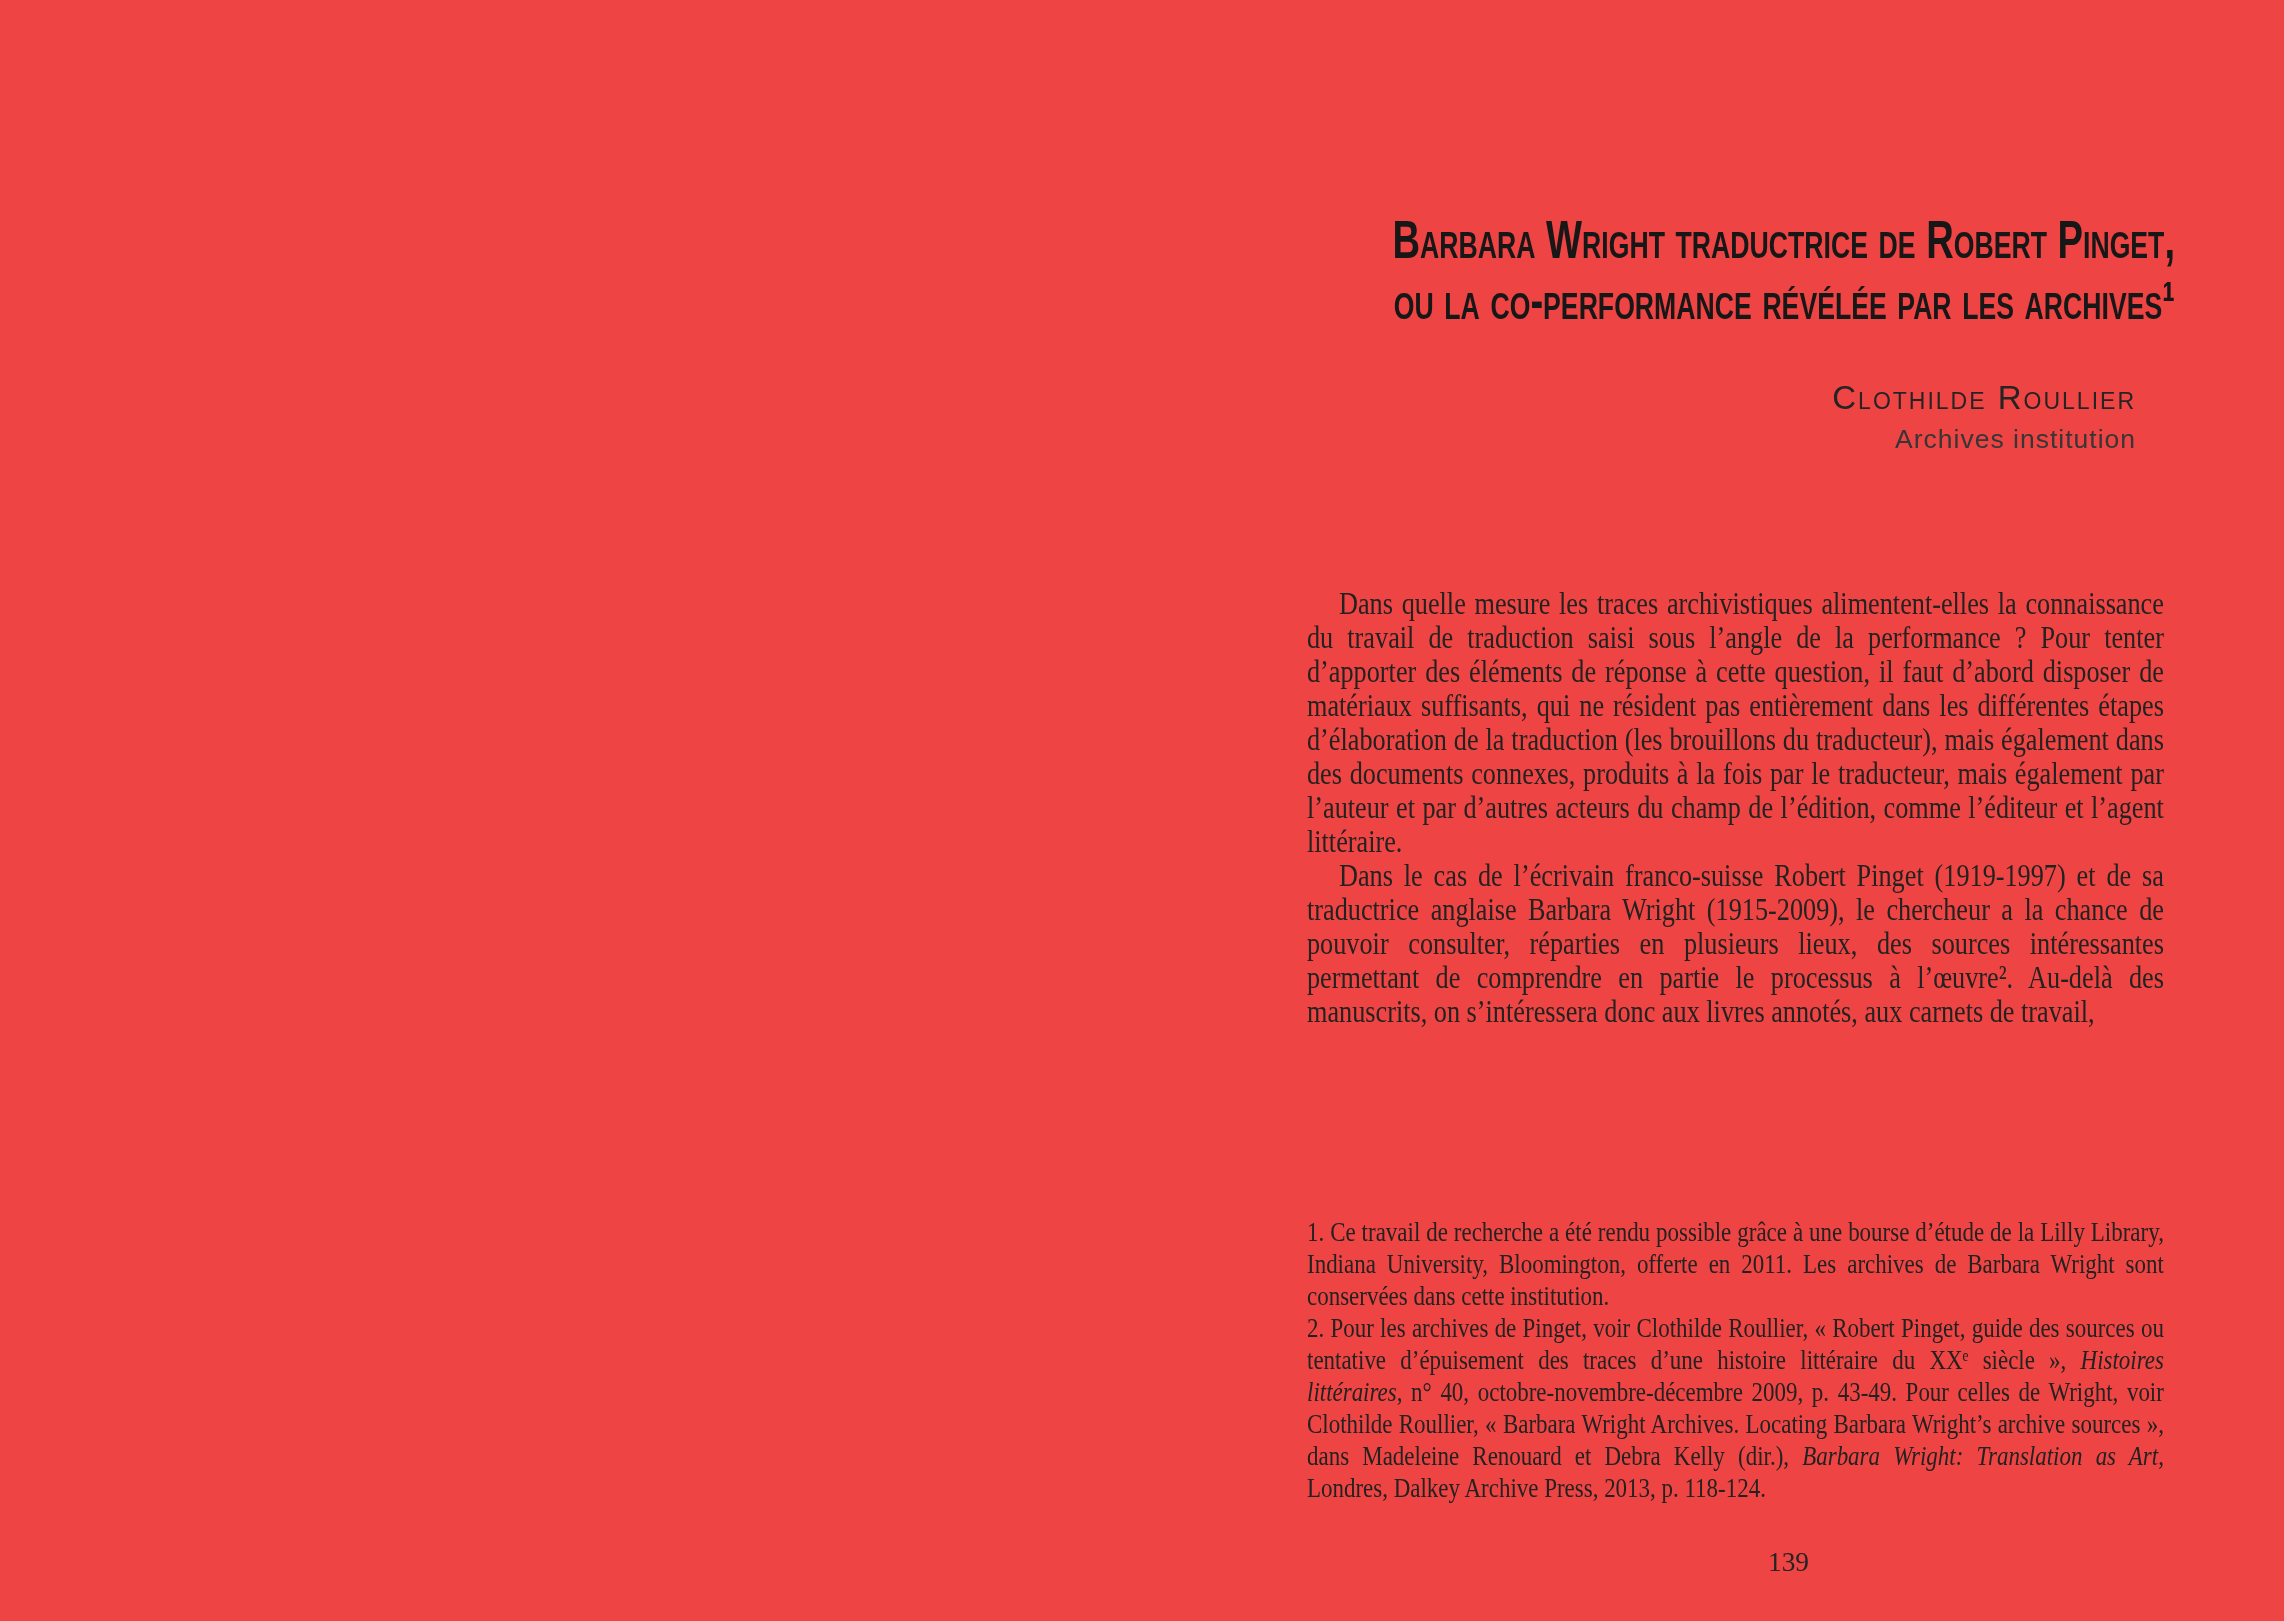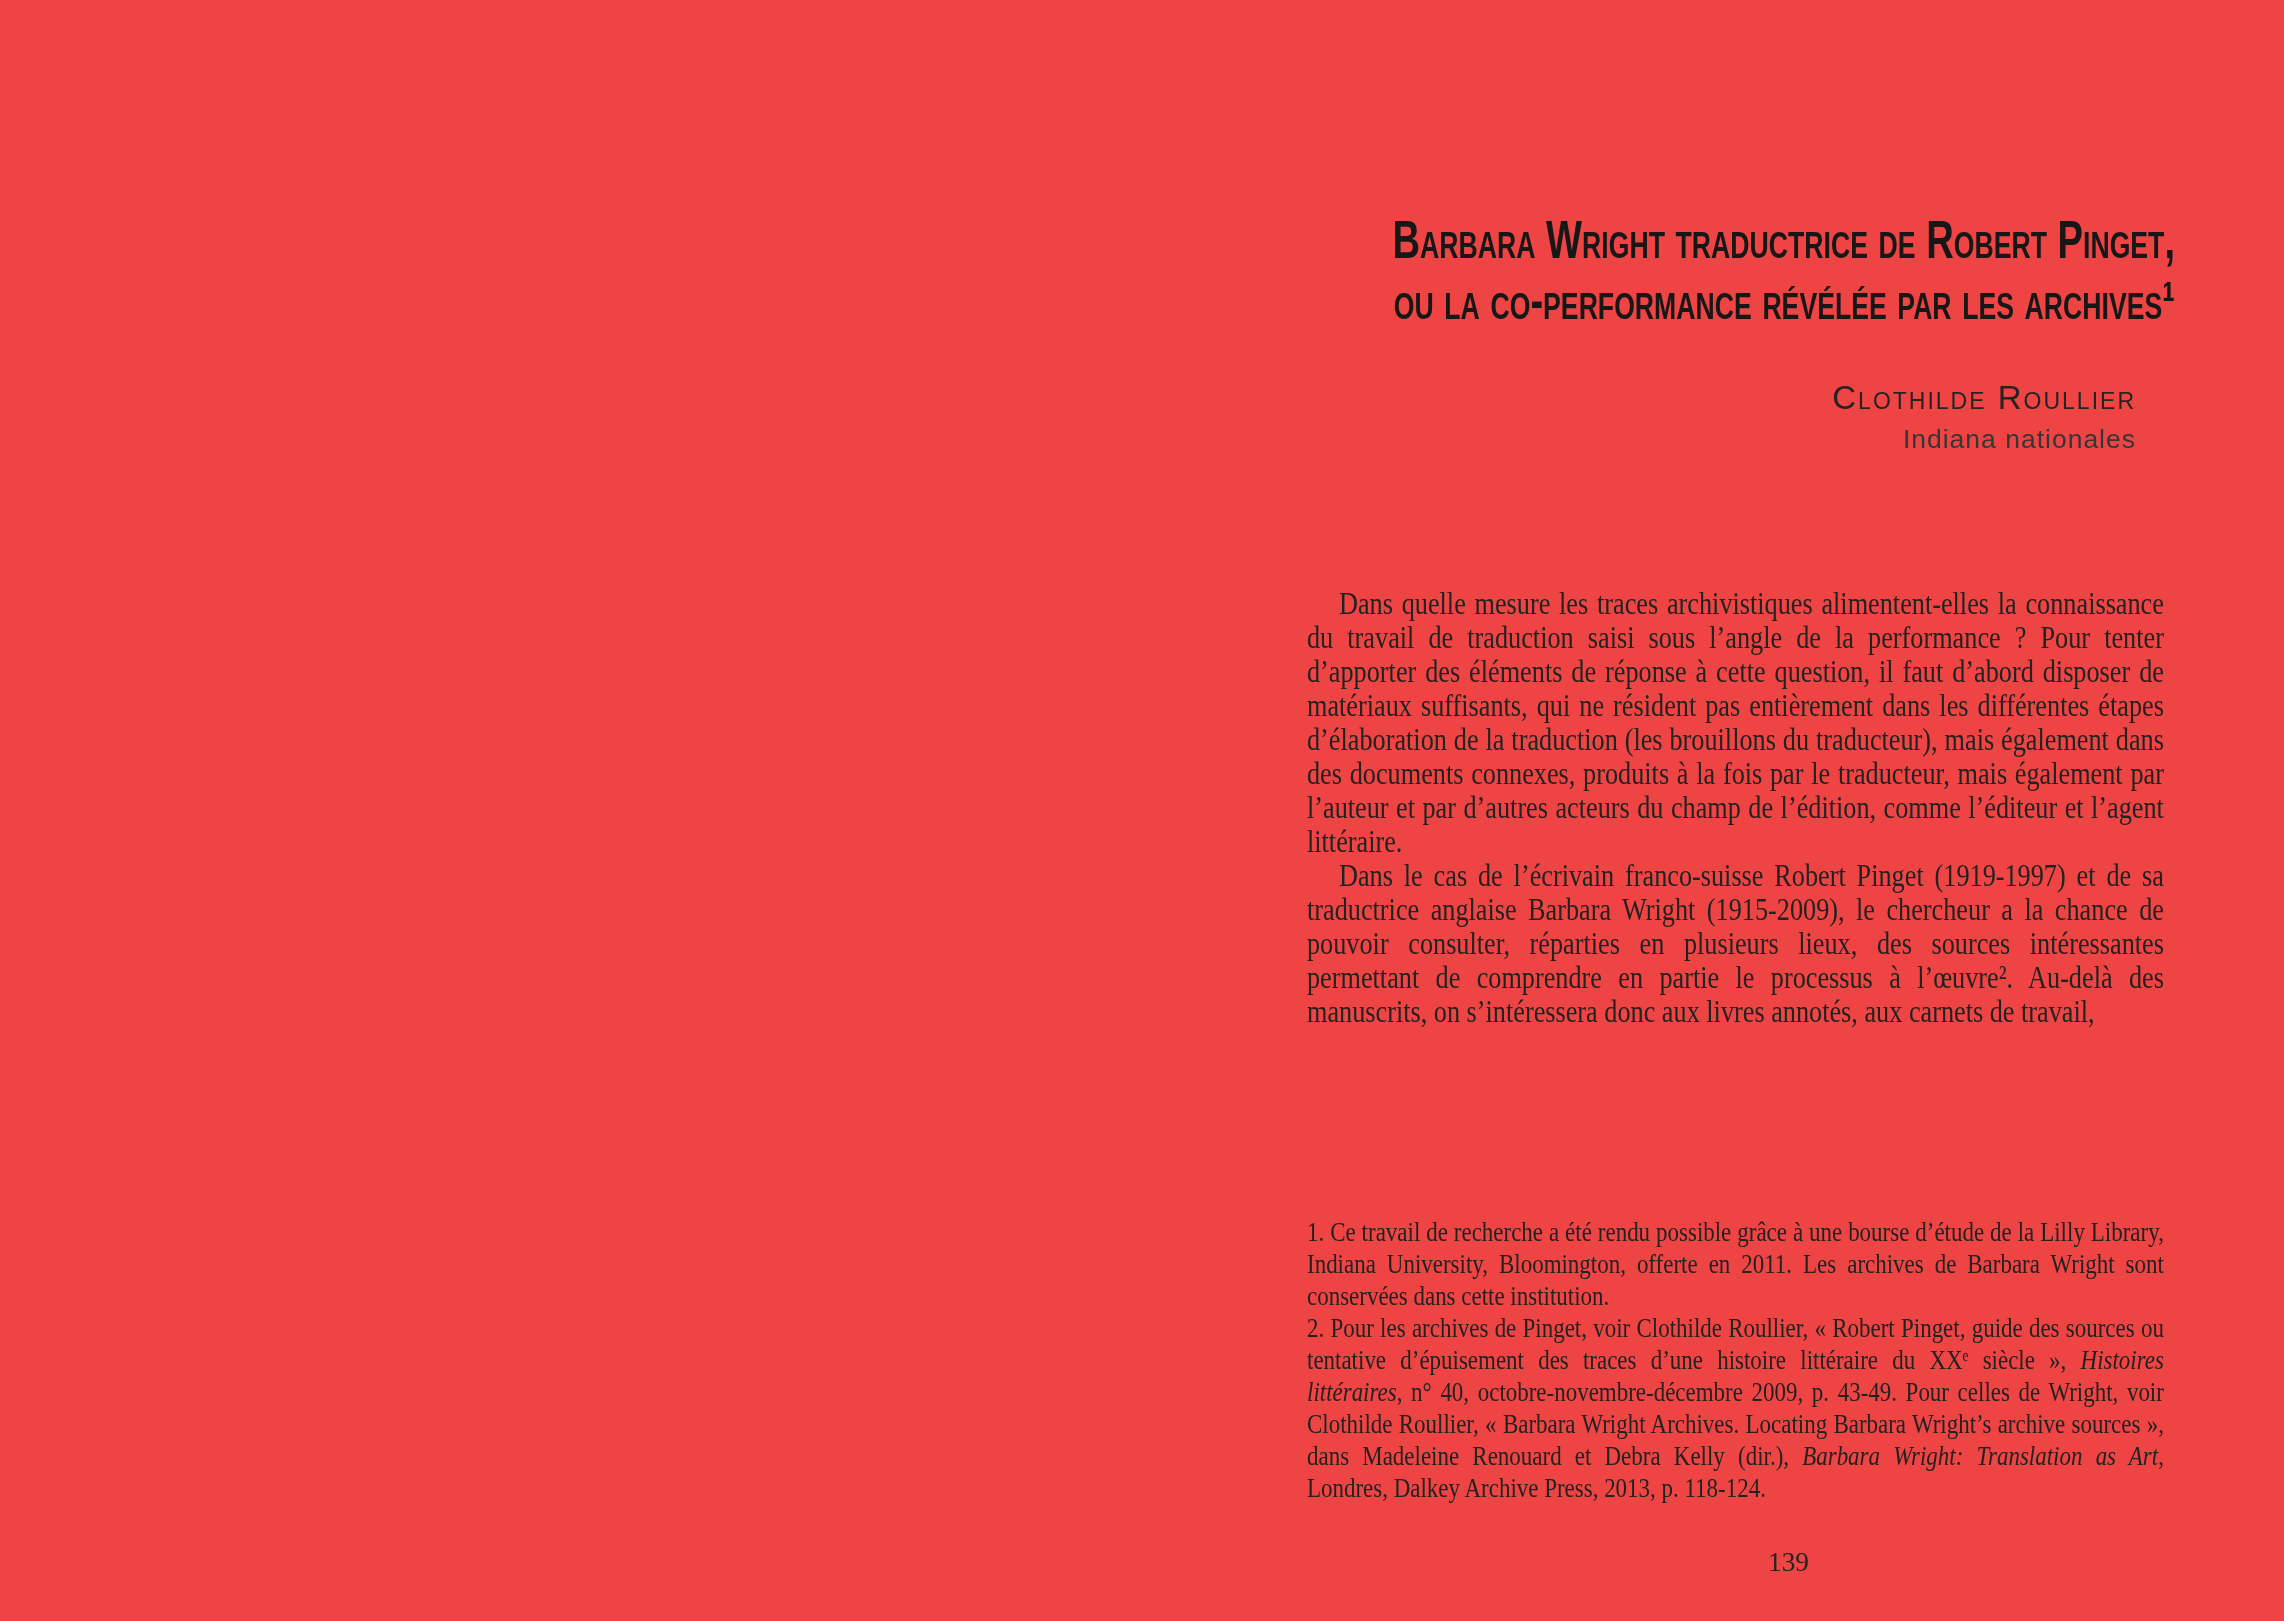--- a/index.html
+++ b/index.html
@@ -100,21 +100,21 @@
 
 <div id="canvas">
 
   <h1 class="article-title">
     <span class="tline">Barbara Wright traductrice de Robert Pinget,</span>
     <span class="tline">ou la co-performance révélée par les archives¹</span>
   </h1>
 
   <div class="author-block">
     <div class="author-name">Clothilde Roullier</div>
-    <div class="affiliation">Indiana nationales</div>
+    <div class="affiliation">Archives institution</div>
   </div>
 
   <div class="body-text">
     <p>Dans quelle mesure les traces archivistiques alimentent-elles la connaissance du travail de traduction saisi sous l’angle de la performance ? Pour tenter d’apporter des éléments de réponse à cette question, il faut d’abord disposer de matériaux suffisants, qui ne résident pas entièrement dans les différentes étapes d’élaboration de la traduction (les brouillons du traducteur), mais également dans des documents connexes, produits à la fois par le traducteur, mais également par l’auteur et par d’autres acteurs du champ de l’édition, comme l’éditeur et l’agent littéraire.</p>
     <p>Dans le cas de l’écrivain franco-suisse Robert Pinget (1919-1997) et de sa traductrice anglaise Barbara Wright (1915-2009), le chercheur a la chance de pouvoir consulter, réparties en plusieurs lieux, des sources intéressantes permettant de comprendre en partie le processus à l’œuvre². Au-delà des manuscrits, on s’intéressera donc aux livres annotés, aux carnets de travail,</p>
   </div>
 
   <div class="footnotes">
     <p>1. Ce travail de recherche a été rendu possible grâce à une bourse d’étude de la Lilly Library, Indiana University, Bloomington, offerte en 2011. Les archives de Barbara Wright sont conservées dans cette institution.</p>
     <p><span>2. Pour les archives de Pinget, voir Clothilde Roullier, « Robert Pinget, guide des sources ou tentative d’épuisement des traces d’une histoire littéraire du XXᵉ siècle », </span><span class="em">Histoires littéraires</span><span>, n° 40, octobre-novembre-décembre 2009, p. 43-49. Pour celles de Wright, voir Clothilde Roullier, « Barbara Wright Archives. Locating Barbara Wright’s archive sources », dans Madeleine Renouard et Debra Kelly (dir.), </span><span class="em">Barbara Wright: Translation as Art</span><span>, Londres, Dalkey Archive Press, 2013, p. 118-124.</span></p>

